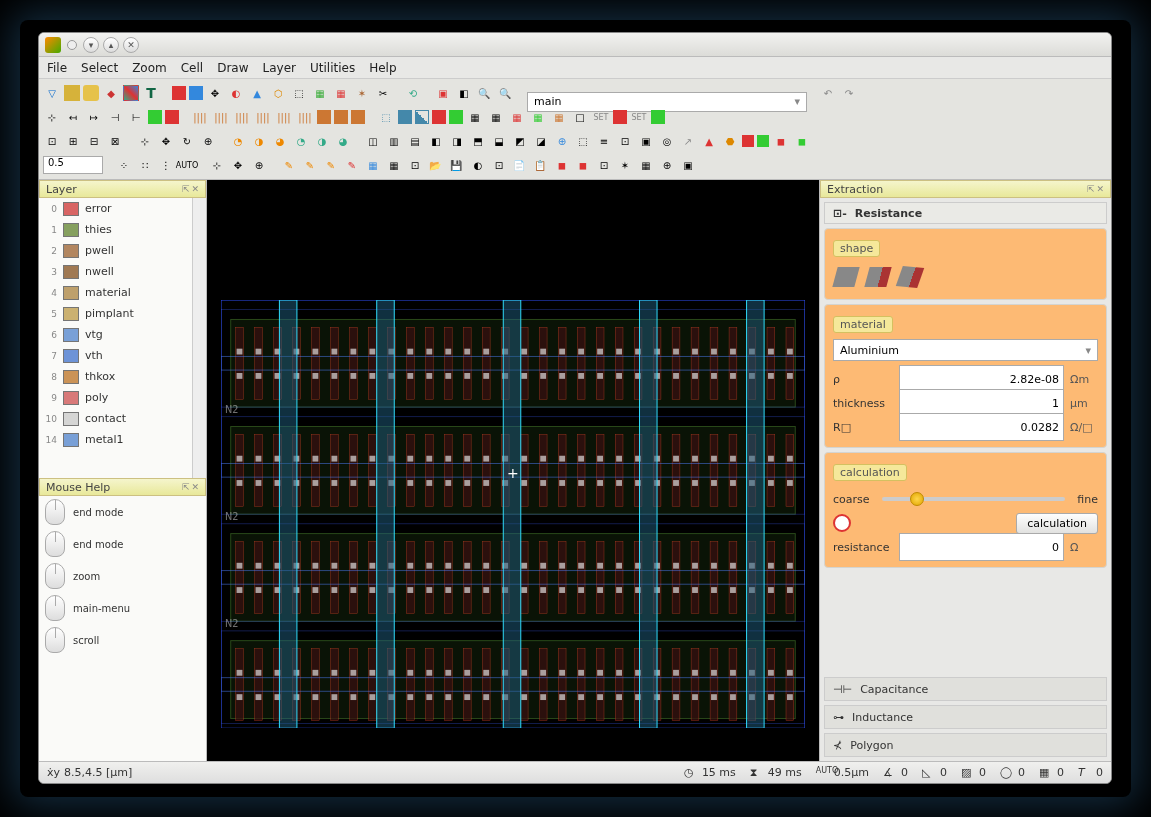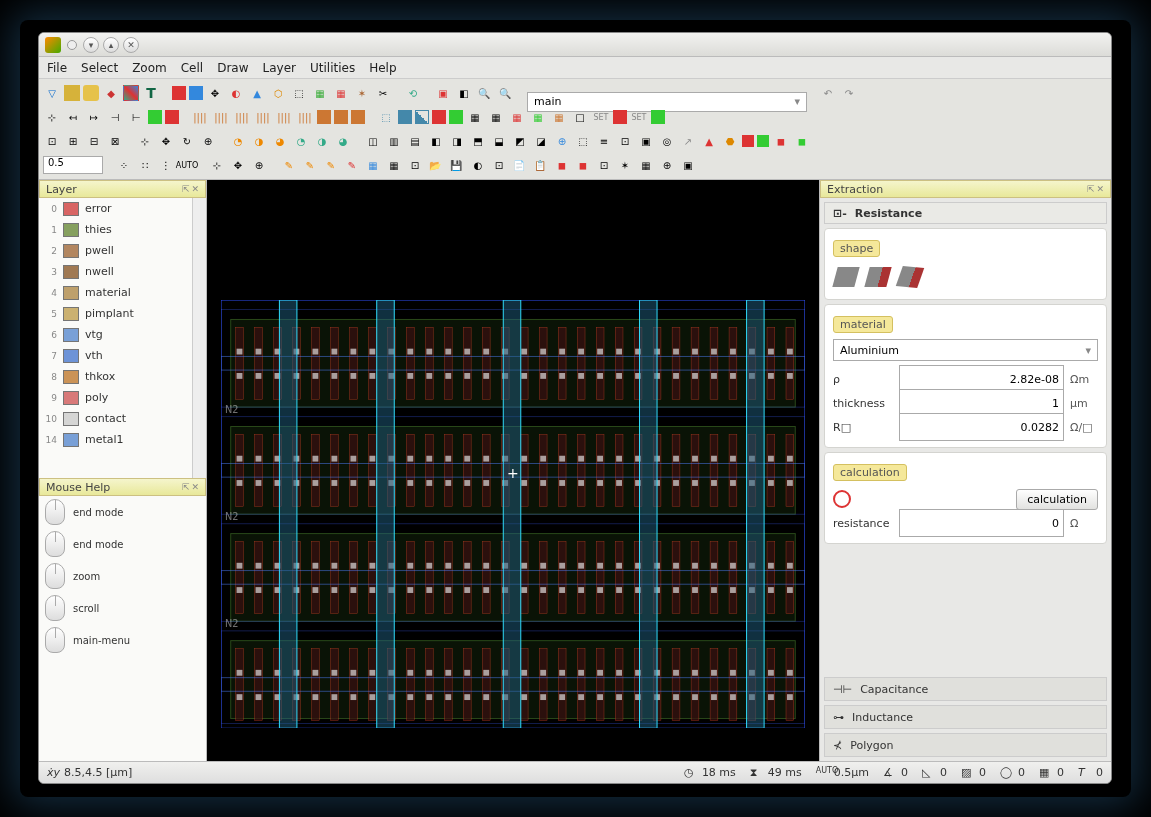--- a/index.html
+++ b/index.html
@@ -33,21 +33,21 @@
 .mouseicon { width: 20px; height: 26px; border: 1px solid #aaa; border-radius: 10px 10px 8px 8px; background: linear-gradient(#fff,#ddd); position: relative; }
 .mouseicon::before { content:""; position:absolute; top:0; left:50%; width:1px; height:10px; background:#aaa; }
 .canvas { flex: 1; background: #000; position: relative; overflow: hidden; }
 .canvas-inner { position: absolute; inset: 0; text-align: center; }
 .chip { position: absolute; left: 14px; right: 14px; top: 120px; bottom: 80px; }
 .dots { position:absolute; inset:0; background-image: radial-gradient(#222 0.5px, transparent 0.5px); background-size: 16px 16px; opacity:0.6; }
 .rightcol { width: 292px; background: #e8e8e6; border-left: 1px solid #bbb; display: flex; flex-direction: column; }
 .extbody { flex: 1; padding: 4px; display: flex; flex-direction: column; gap: 4px; overflow: hidden; }
 .acc-sel { height: 22px; background: #eaeae6; border: 1px solid #ccc; display: flex; align-items: center; padding: 0 8px; gap: 8px; font-size: 11px; font-weight: bold; color: #333; }
 .acc-item { height: 24px; background: #e0e0dc; border: 1px solid #ccc; display: flex; align-items: center; padding: 0 8px; gap: 8px; font-size: 11px; color: #333; cursor: pointer; }
-.group { background: #ffffff; border: 1px solid #d4d4d0; border-radius: 4px; padding: 8px; }
+.group { background: #fdba74; border: 1px solid #d4d4d0; border-radius: 4px; padding: 8px; }
 .grouphdr { display: inline-block; background: #f5e89a; border: 1px solid #d4c060; border-radius: 3px; padding: 1px 6px; font-size: 11px; color: #555; margin-bottom: 6px; }
 .shaperow { display: flex; gap: 10px; padding: 4px 2px; }
 .shapebtn { width: 22px; height: 20px; background: #888; transform: skewX(-15deg); cursor: pointer; }
 .shapebtn.r { background: linear-gradient(90deg,#888 60%,#a33 60%); }
 .matsel { width: 100%; height: 22px; border: 1px solid #aaa; background: #fff; font-size: 11px; padding: 0 6px; display: flex; align-items: center; justify-content: space-between; margin-bottom: 6px; }
 .prow { display: flex; align-items: center; height: 24px; gap: 6px; font-size: 11px; color: #333; }
 .prow label { width: 60px; }
 .prow input { flex: 1; height: 28px; border: 1px solid #aaa; background: #fff; text-align: right; padding: 0 4px; font-size: 11px; }
 .prow .unit { width: 28px; text-align: left; color: #555; }
 .slider { flex: 1; height: 4px; background: #ccc; border-radius: 2px; position: relative; margin: 0 6px; }
@@ -320,25 +320,25 @@
           <div class="mhrow">
             <span class="mouseicon"></span>
             <span>end mode</span>
           </div>
           <div class="mhrow">
             <span class="mouseicon"></span>
             <span>zoom</span>
           </div>
           <div class="mhrow">
             <span class="mouseicon"></span>
-            <span>scroll</span>
+            <span>main-menu</span>
           </div>
           <div class="mhrow">
             <span class="mouseicon"></span>
-            <span>main-menu</span>
+            <span>scroll</span>
           </div>
         </div>
     </div>
 
     <div class="canvas">
       <div class="canvas-inner">
         <div class="dots"></div>
         <svg class="chip" viewBox="0 0 600 440" preserveAspectRatio="none">
           <rect x="0" y="0" width="600" height="440" fill="none" stroke="#3050ff" stroke-width="1"></rect>
           <g stroke="#2a4a1a" fill="#1a3010" fill-opacity="0.4">
@@ -777,20 +777,27 @@
           </div>
           <div class="prow">
             <label>R□</label>
             <input value="0.0282" style="">
             <span class="unit">Ω/□</span>
           </div>
         </div>
 
         <div class="group">
           <div class="grouphdr">calculation</div>
+          <div class="prow">
+            <span>coarse</span>
+            <div class="slider">
+                <div class="knob" style="left:28px"></div>
+              </div>
+            <span>fine</span>
+          </div>
           <div class="prow" style="justify-content:space-between">
             <span class="life"></span>
             <button class="calcbtn">calculation</button>
           </div>
           <div class="prow">
             <label>resistance</label>
             <input value="0" style="">
             <span class="unit">Ω</span>
           </div>
         </div>
@@ -807,27 +814,27 @@
         <div class="acc-item">
           <span>⊀</span>
           <span>Polygon</span>
         </div>
       </div>
     </div>
   </div>
 
   <div class="statusbar">
     <span class="sseg">
-        <span style="font-style:italic">ẋy</span> 
+        <span style="">ẋy</span> 
         <span>8.5,4.5 [µm]</span>
       </span>
     <span style="flex:1"></span>
     <span class="sseg">
         <span class="sicon">◷</span>
-        <span>18 ms</span>
+        <span>15 ms</span>
       </span>
     <span class="sseg">
         <span class="sicon">⧗</span>
         <span>49 ms</span>
       </span>
     <span class="sseg">
         <span class="sicon" style="font-size:8px">AUTO</span>
         <span>0.5µm</span>
       </span>
     <span class="sseg">

